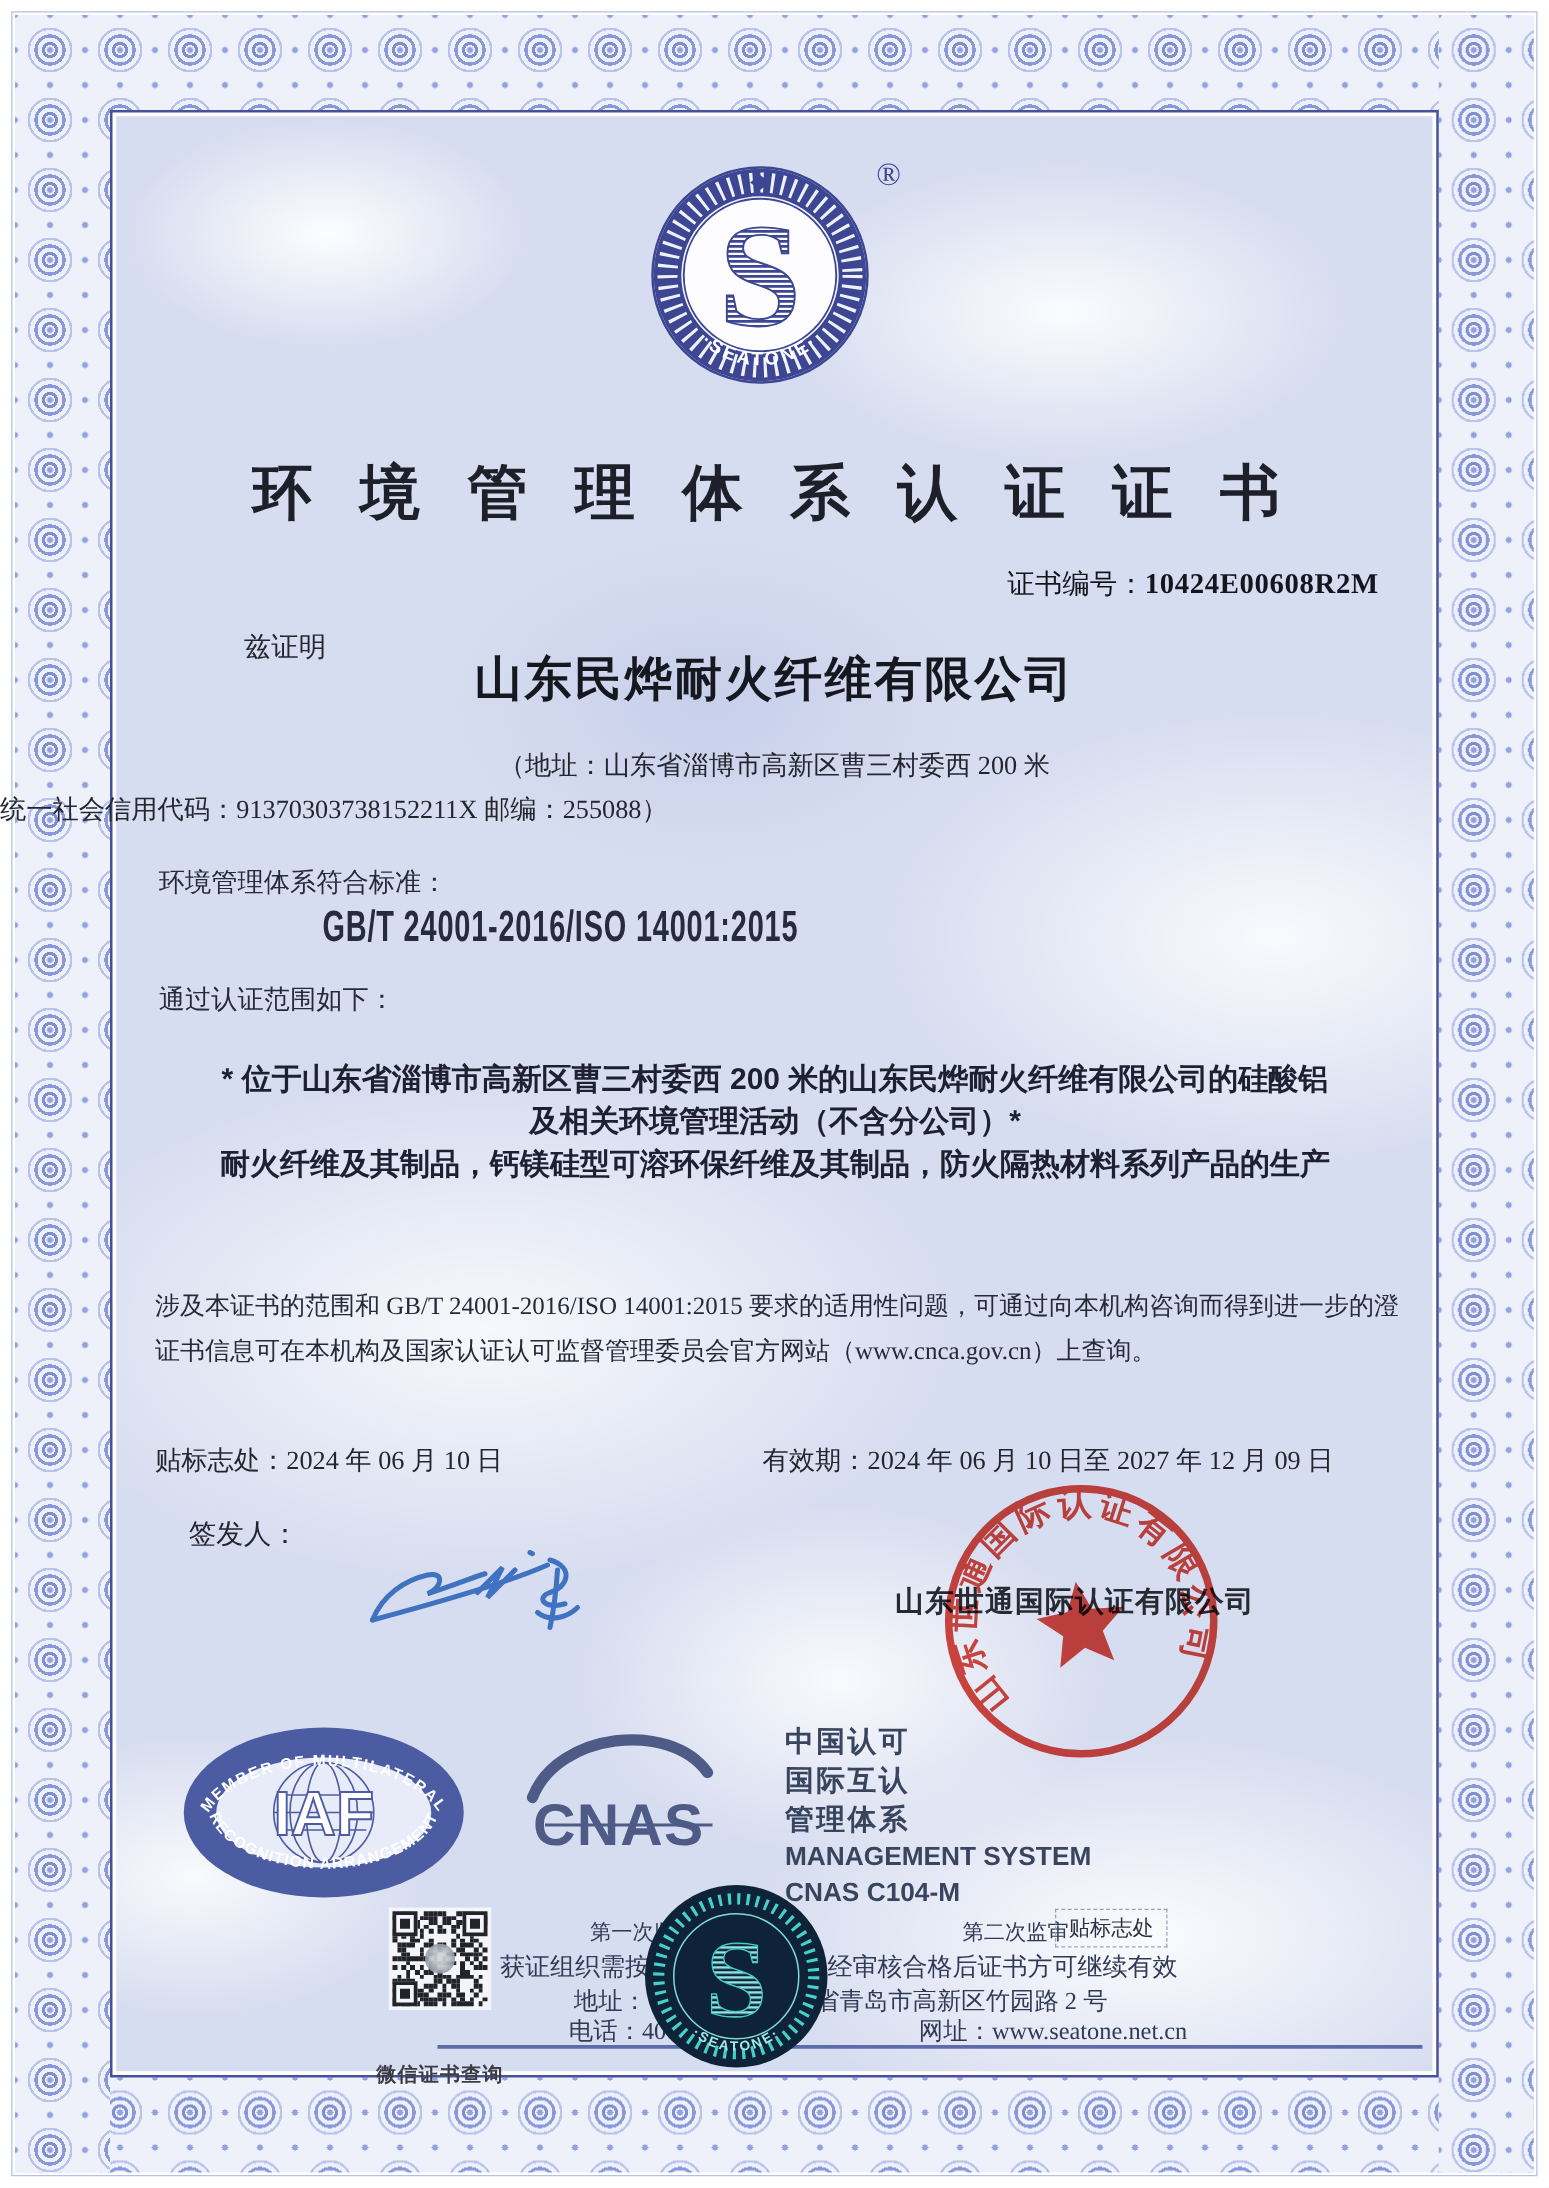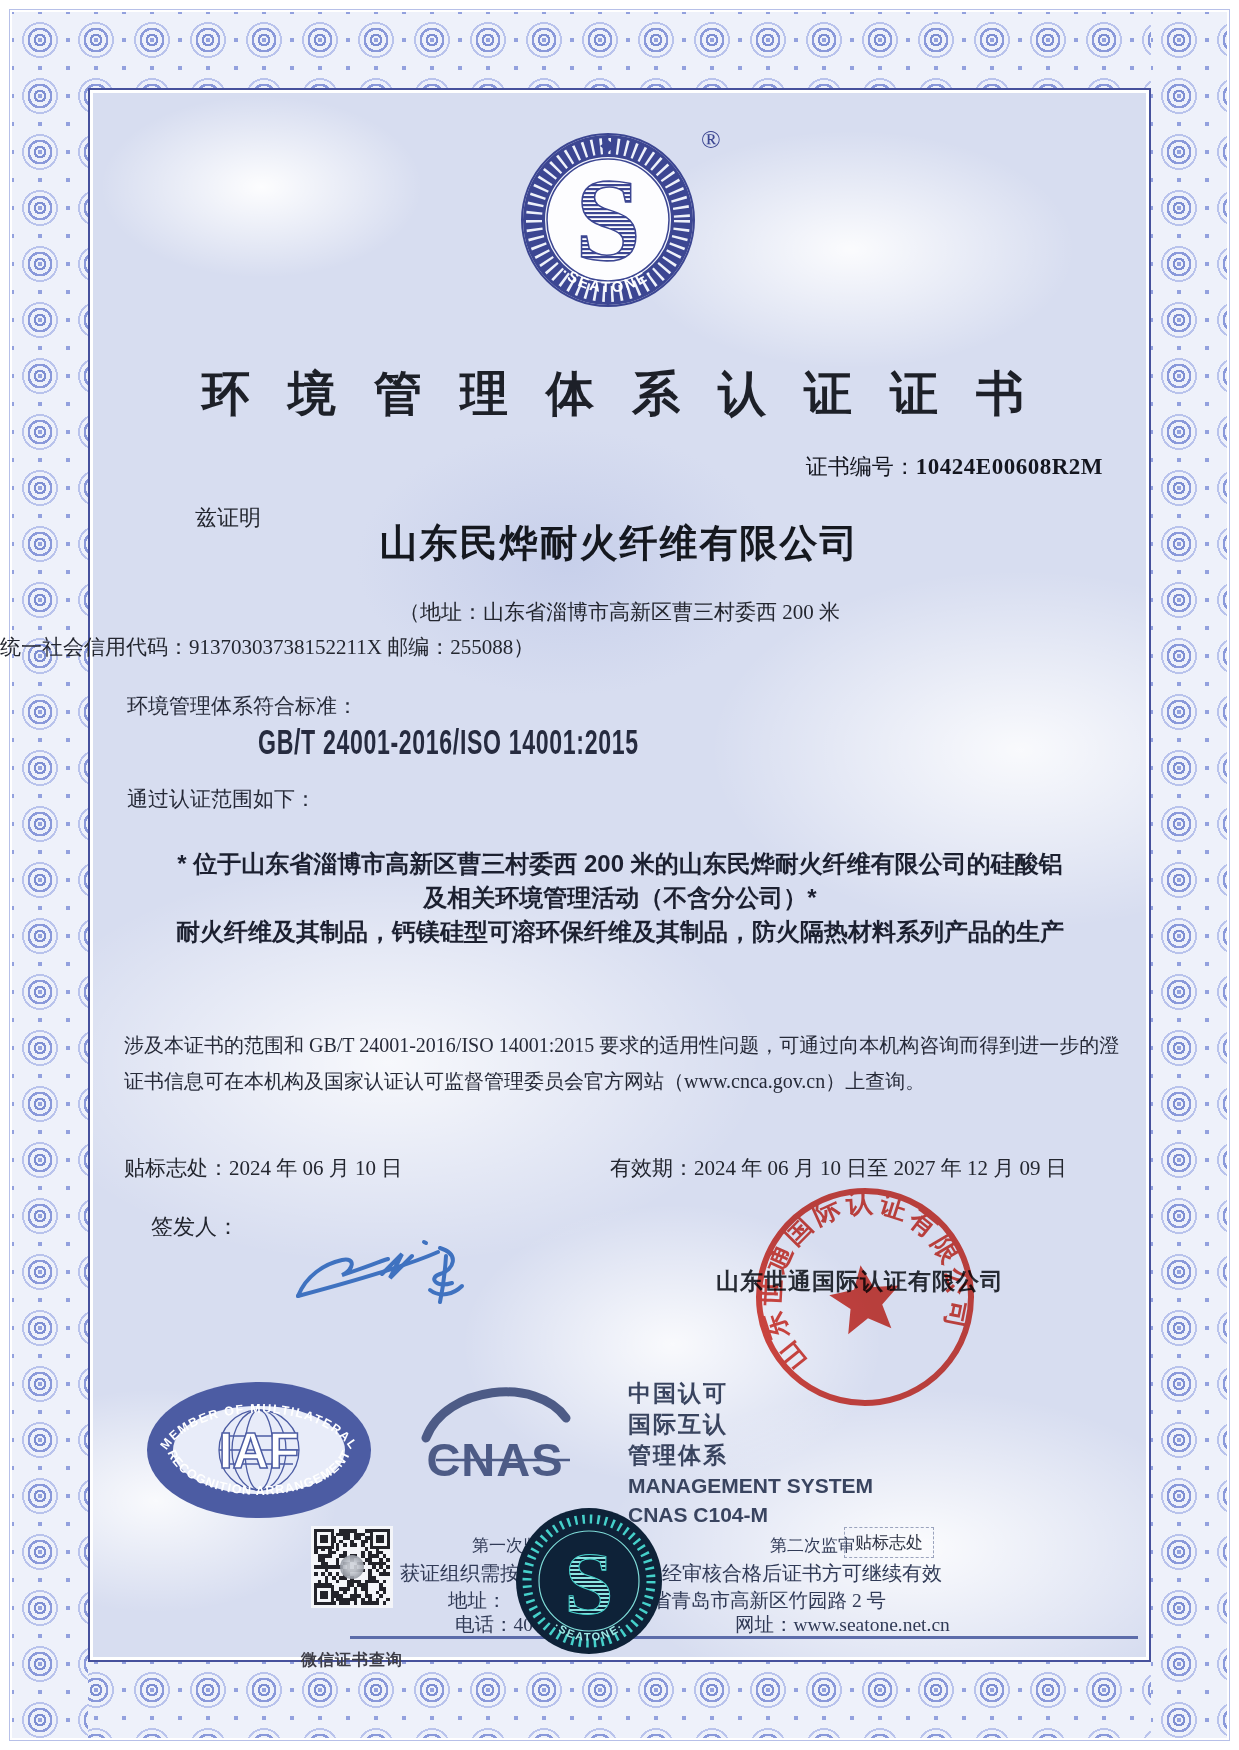--- a/index.html
+++ b/index.html
@@ -74,21 +74,21 @@
   .qcirc{position:absolute;left:29px;top:29px;width:24px;height:24px;border-radius:50%;
          background:radial-gradient(circle,#cfd3da 25%,#8f949e 75%);opacity:.9;}
   .qr-caption{left:291px;top:1612px;width:122px;text-align:center;font-size:16px;
               font-weight:600;color:#3c3c46;letter-spacing:1px;margin-top:38px;}
   .foot{font-size:19.5px;color:#303a56;white-space:nowrap;}
   .audit1{left:472px;top:1534px;font-size:17px;}
   .audit2{left:770px;top:1534px;font-size:17px;}
   .markbox{left:844px;top:1527px;font-size:17px;border:1.5px dashed #9aa3bd;padding:3px 10px;color:#2c3142;}
   .note-l{left:400px;top:1560px;font-size:20px;}
   .note-r{left:622px;top:1560px;font-size:20px;}
-  .addr-label{left:448px;top:1587px;}
+  .addr-label{left:459px;top:1587px;}
   .addr-rest{left:652px;top:1587px;}
   .phone{left:455px;top:1611px;}
   .web{left:735px;top:1611px;}
   .rule{left:350px;top:1636px;width:788px;height:2.5px;background:#5c6caa;}
   .holo{left:513px;top:1505px;width:152px;height:152px;z-index:9;}
   svg text{font-family:"Liberation Sans","DejaVu Sans",sans-serif;}
   svg .serifS{font-family:"Liberation Serif","DejaVu Serif",serif;}
 </style>
 </head>
 <body>

